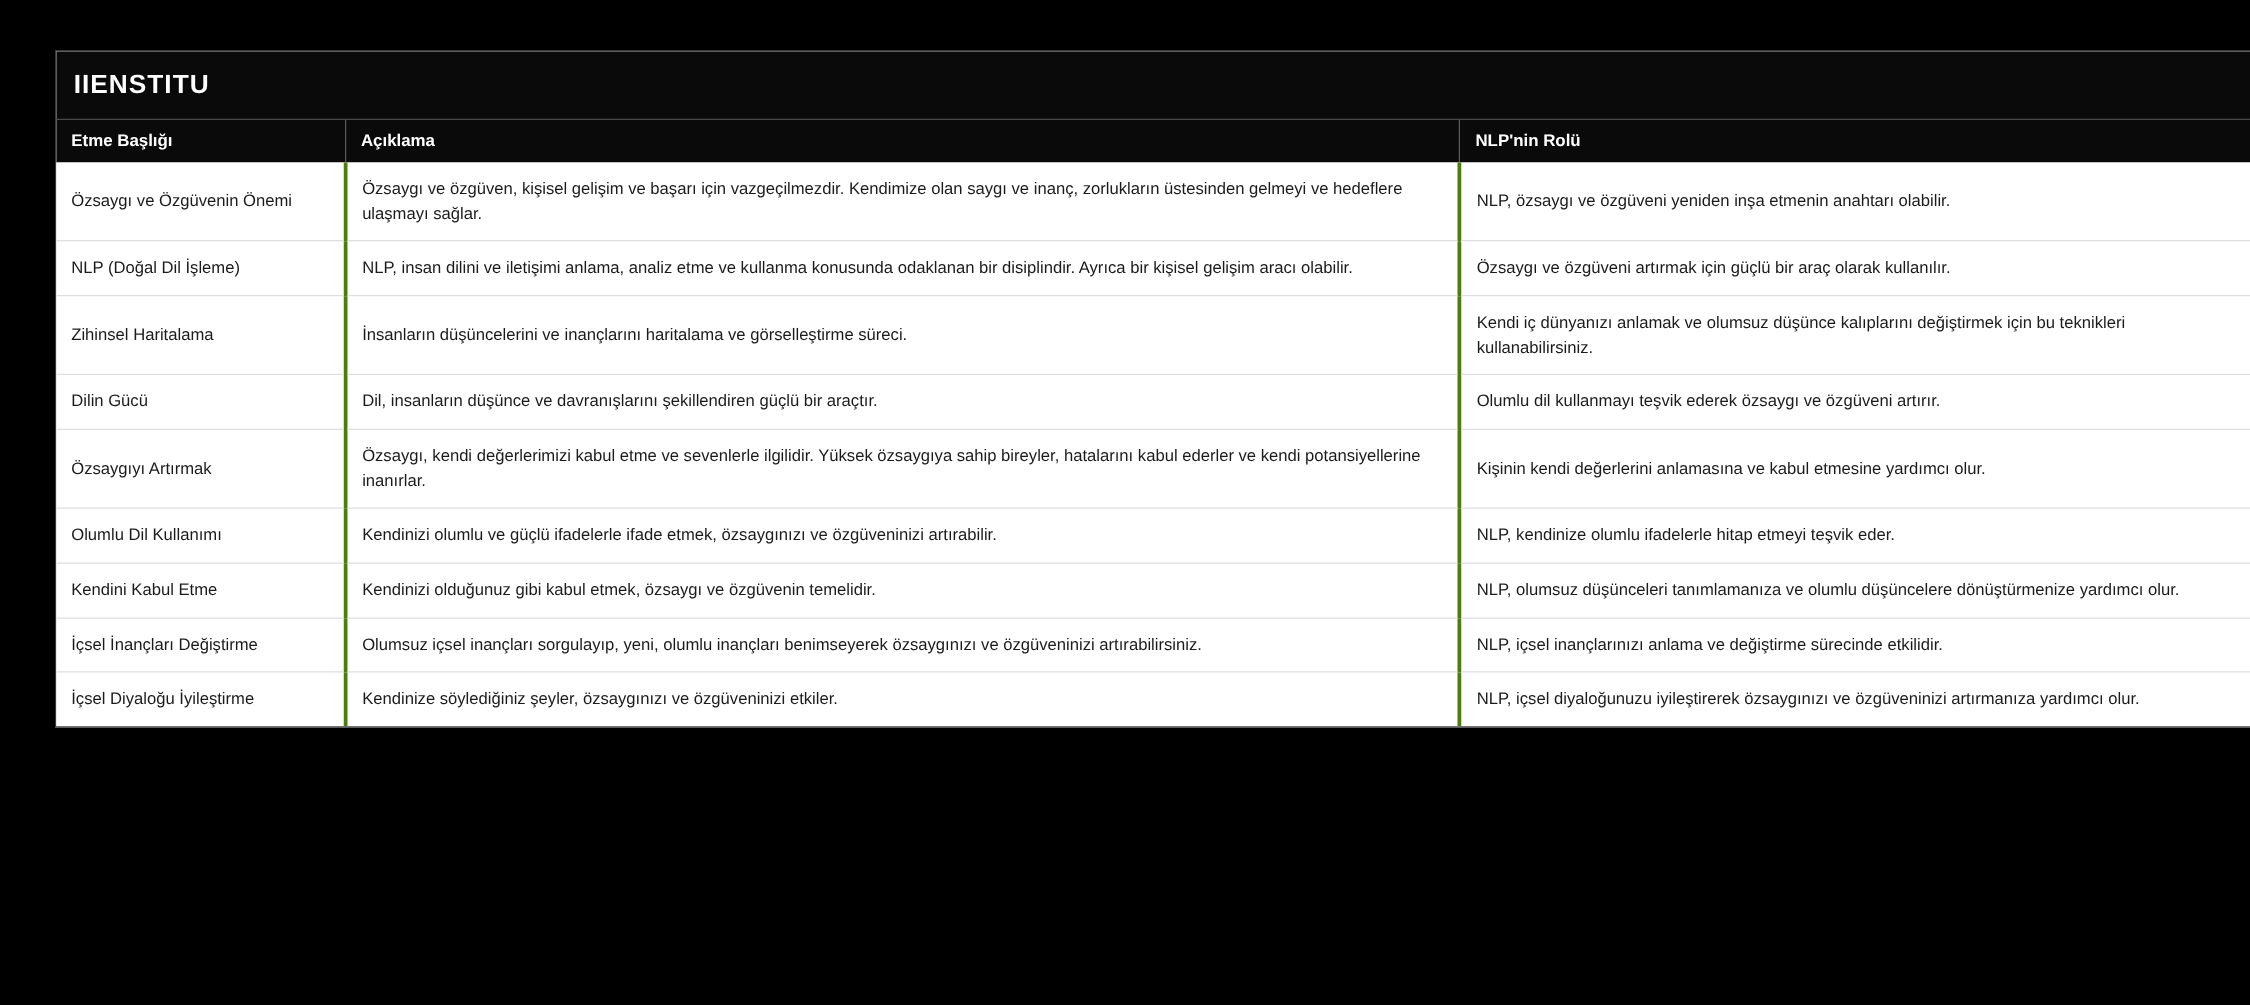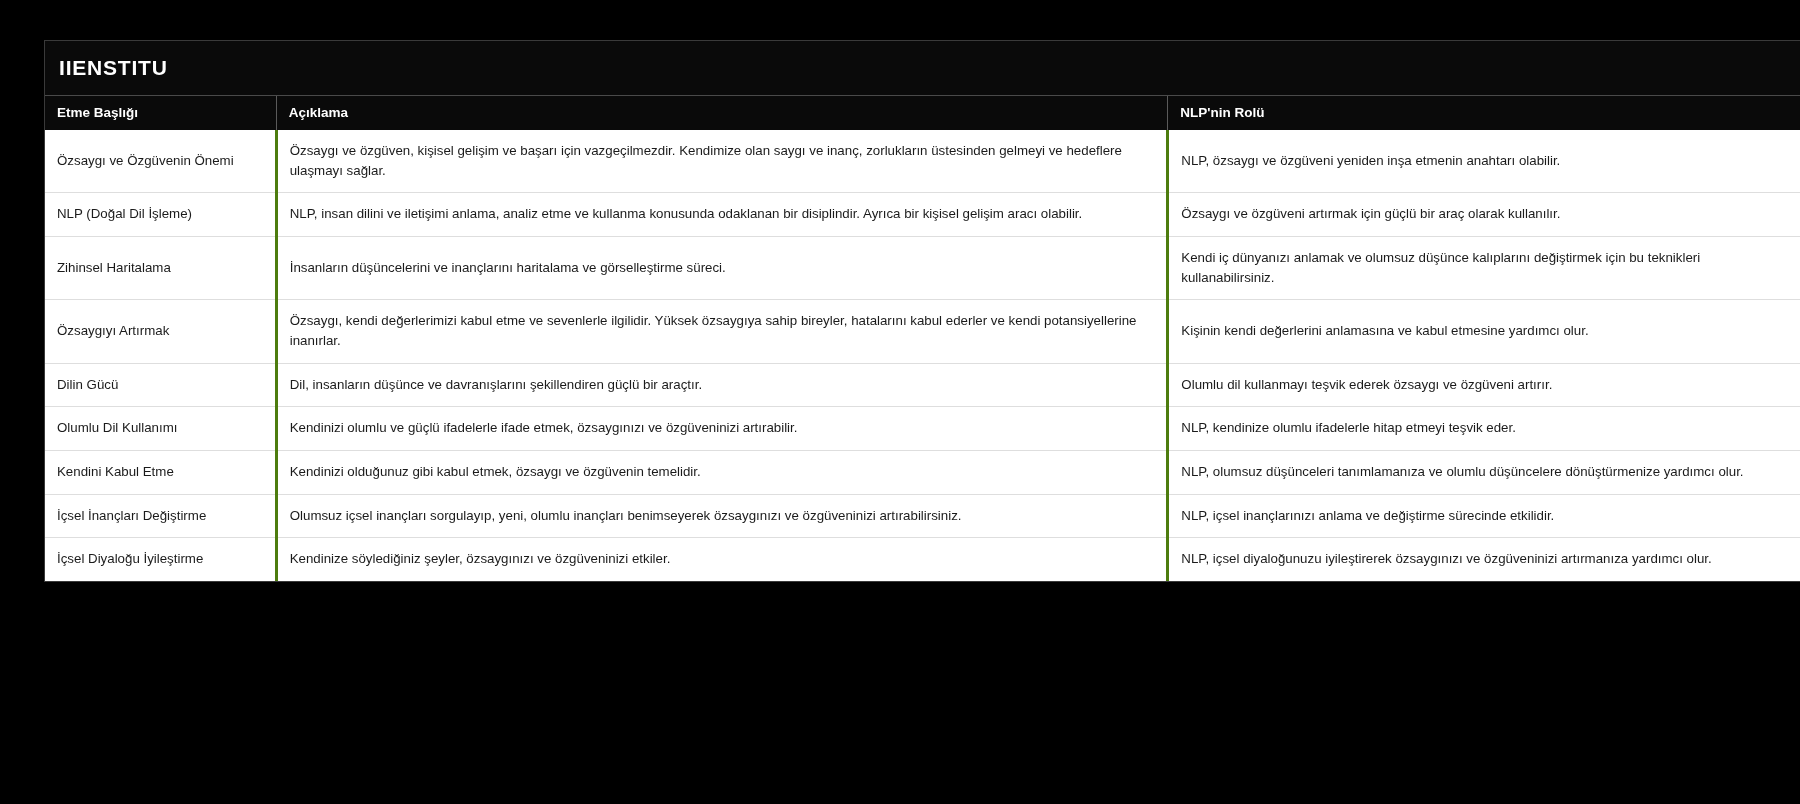--- a/index.html
+++ b/index.html
@@ -105,28 +105,28 @@
             <td class="topic">NLP (Doğal Dil İşleme)</td>
             <td class="desc">NLP, insan dilini ve iletişimi anlama, analiz etme ve kullanma konusunda odaklanan bir disiplindir. Ayrıca bir kişisel gelişim aracı olabilir.</td>
             <td class="role">Özsaygı ve özgüveni artırmak için güçlü bir araç olarak kullanılır.</td>
           </tr>
           <tr>
             <td class="topic">Zihinsel Haritalama</td>
             <td class="desc">İnsanların düşüncelerini ve inançlarını haritalama ve görselleştirme süreci.</td>
             <td class="role">Kendi iç dünyanızı anlamak ve olumsuz düşünce kalıplarını değiştirmek için bu teknikleri kullanabilirsiniz.</td>
           </tr>
           <tr>
+            <td class="topic">Dilin Gücü</td>
+            <td class="desc">Dil, insanların düşünce ve davranışlarını şekillendiren güçlü bir araçtır.</td>
+            <td class="role">Olumlu dil kullanmayı teşvik ederek özsaygı ve özgüveni artırır.</td>
+          </tr>
+          <tr>
             <td class="topic">Özsaygıyı Artırmak</td>
             <td class="desc">Özsaygı, kendi değerlerimizi kabul etme ve sevenlerle ilgilidir. Yüksek özsaygıya sahip bireyler, hatalarını kabul ederler ve kendi potansiyellerine inanırlar.</td>
             <td class="role">Kişinin kendi değerlerini anlamasına ve kabul etmesine yardımcı olur.</td>
-          </tr>
-          <tr>
-            <td class="topic">Dilin Gücü</td>
-            <td class="desc">Dil, insanların düşünce ve davranışlarını şekillendiren güçlü bir araçtır.</td>
-            <td class="role">Olumlu dil kullanmayı teşvik ederek özsaygı ve özgüveni artırır.</td>
           </tr>
           <tr>
             <td class="topic">Olumlu Dil Kullanımı</td>
             <td class="desc">Kendinizi olumlu ve güçlü ifadelerle ifade etmek, özsaygınızı ve özgüveninizi artırabilir.</td>
             <td class="role">NLP, kendinize olumlu ifadelerle hitap etmeyi teşvik eder.</td>
           </tr>
           <tr>
             <td class="topic">Kendini Kabul Etme</td>
             <td class="desc">Kendinizi olduğunuz gibi kabul etmek, özsaygı ve özgüvenin temelidir.</td>
             <td class="role">NLP, olumsuz düşünceleri tanımlamanıza ve olumlu düşüncelere dönüştürmenize yardımcı olur.</td>

